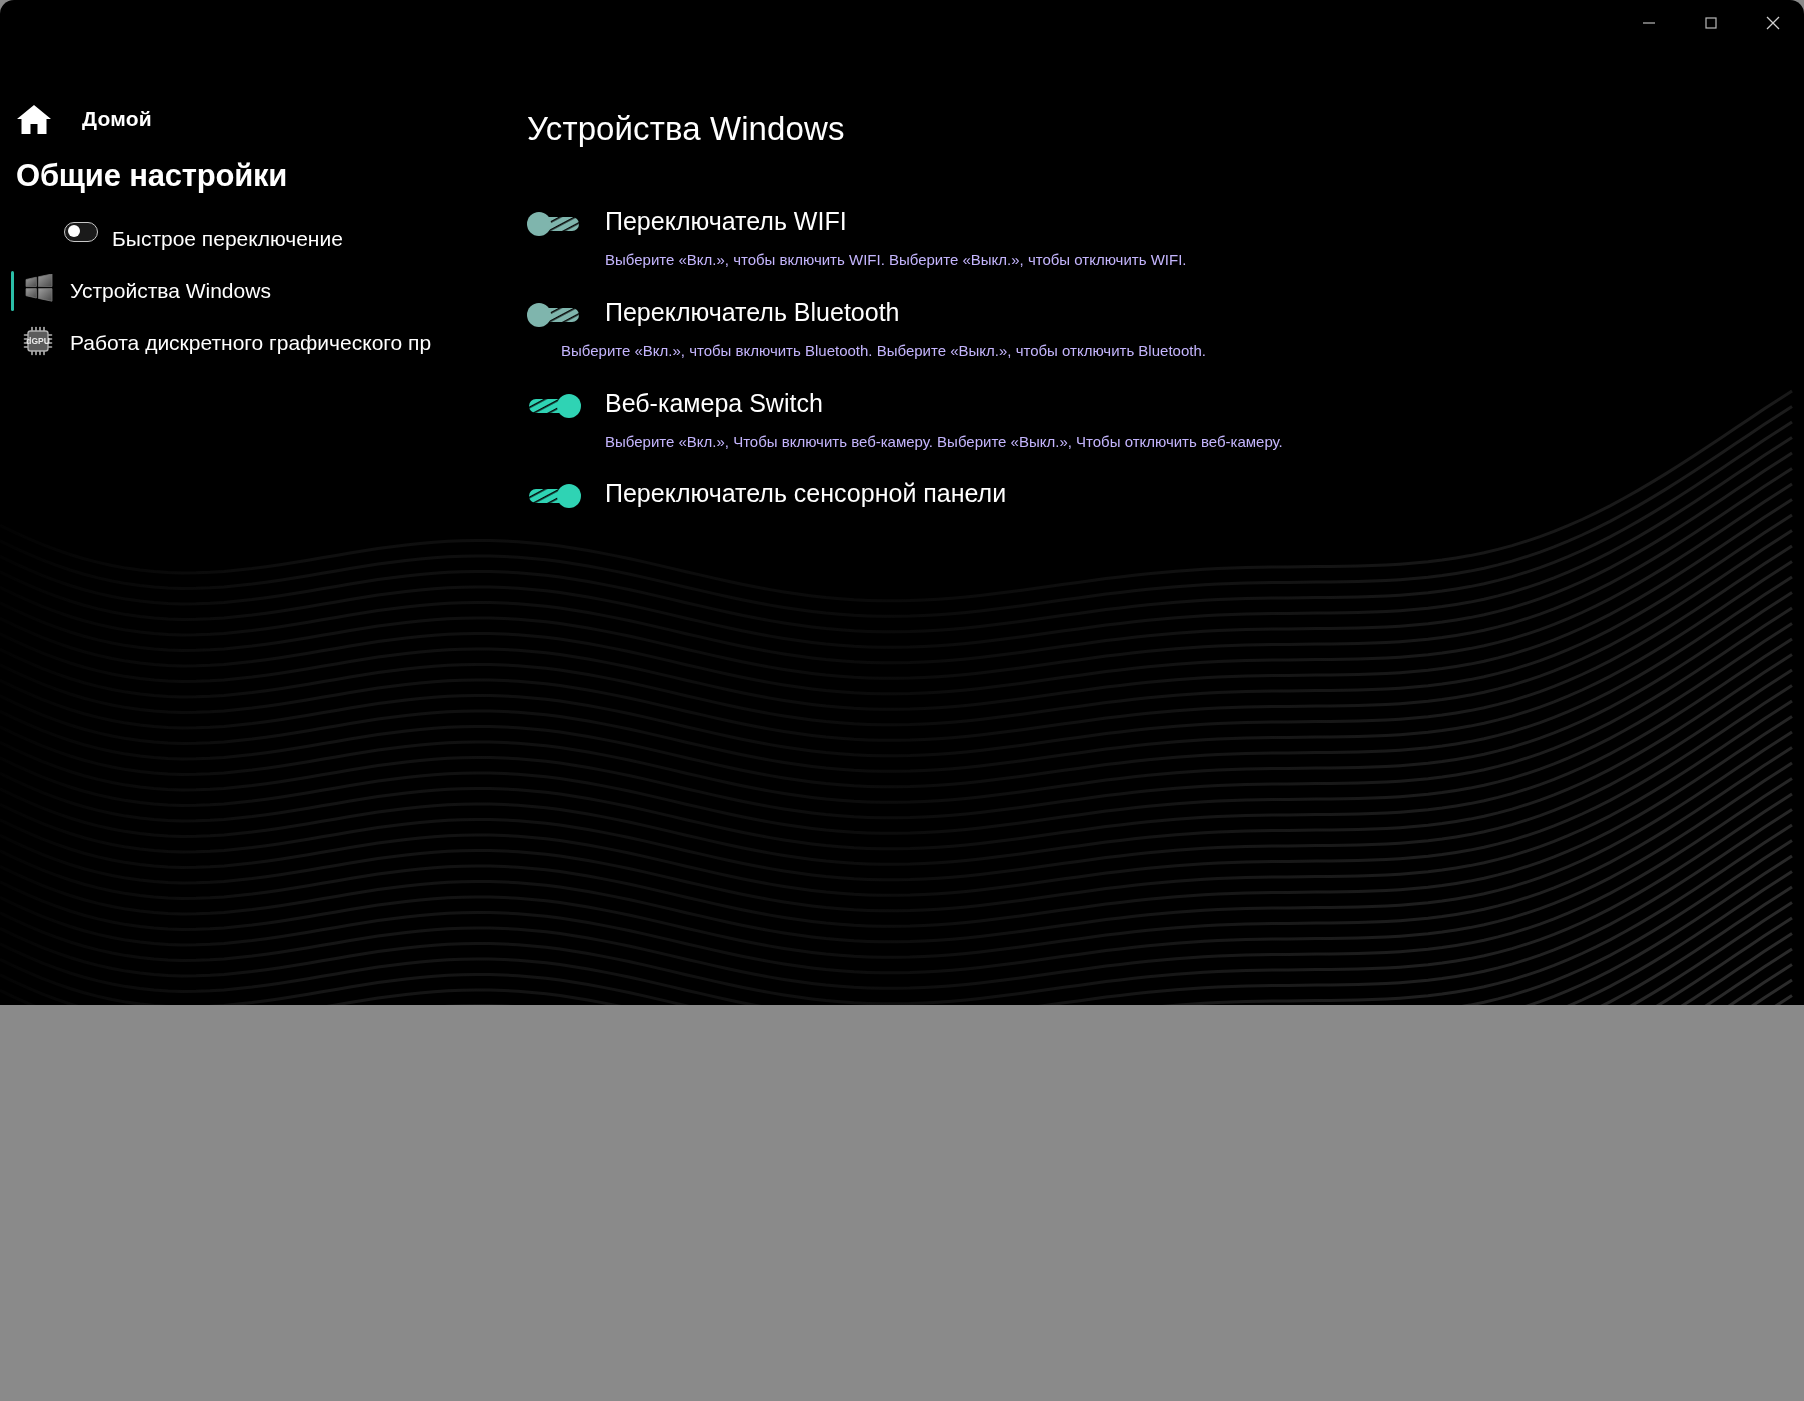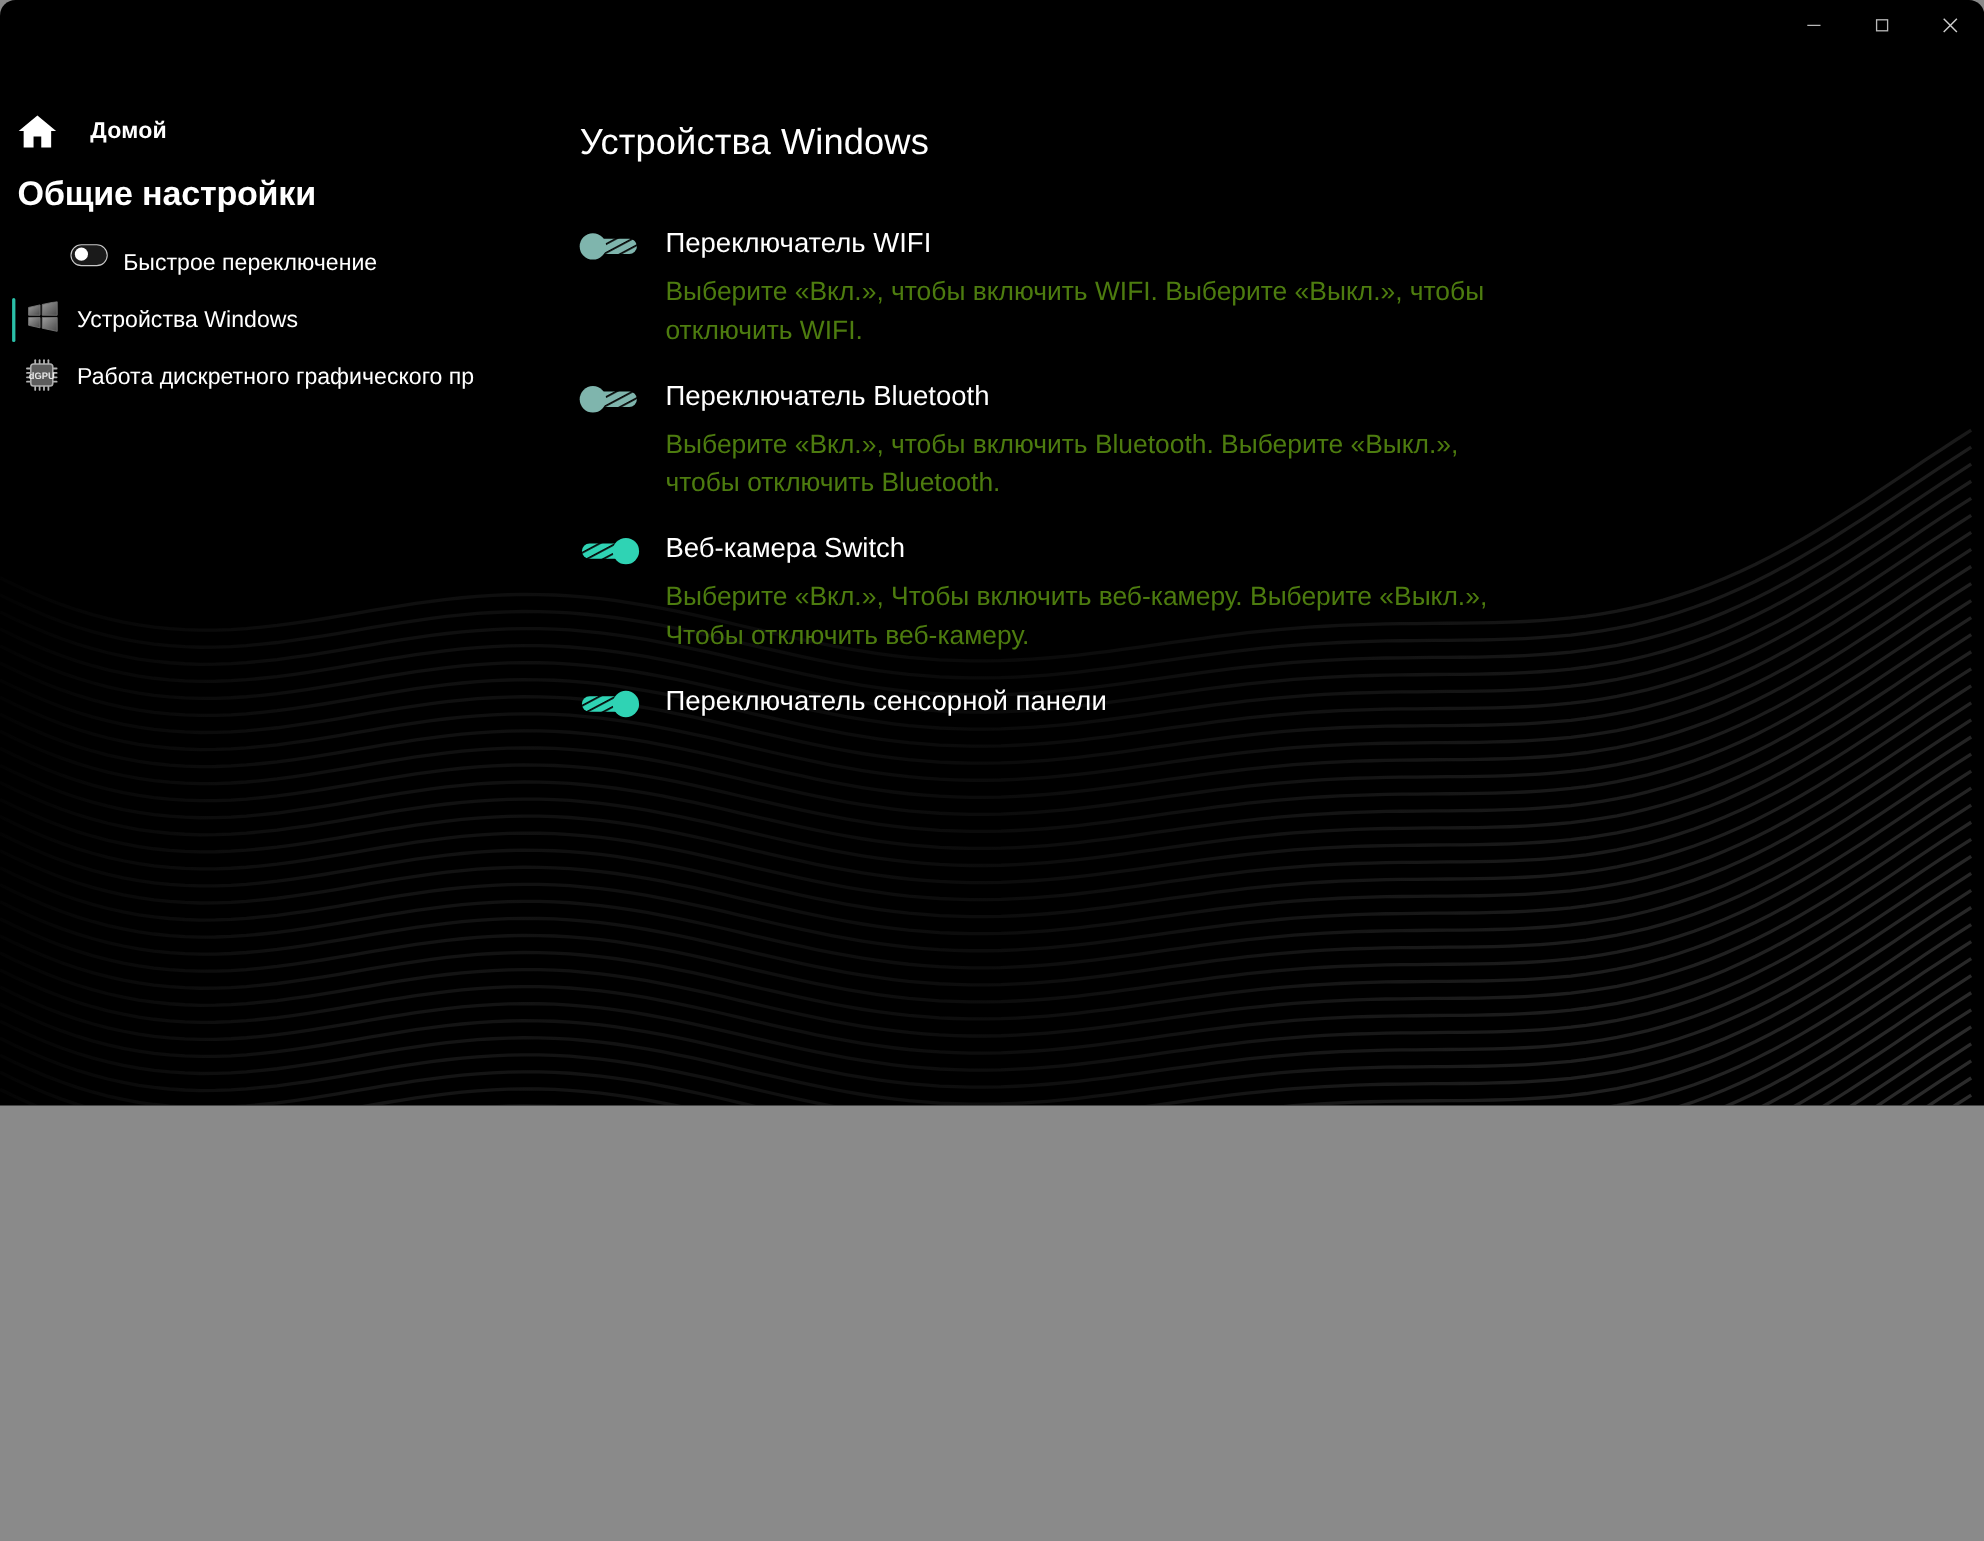--- a/index.html
+++ b/index.html
@@ -195,22 +195,22 @@
     min-width: 0;
   }
   .setting-label {
     font-size: 25px;
     color: #ffffff;
     line-height: 1.2;
     margin: 0;
     font-weight: normal;
   }
   .setting-desc {
-    font-size: 24px;
-    color: #4d7c0f;
+    font-size: 15px;
+    color: #c4b5fd;
     line-height: 1.45;
     margin: 12px 0 26px 0;
     max-width: 820px;
   }
 
   
   .screw-toggle {
     width: 58px;
     height: 26px;
     position: relative;
@@ -428,21 +428,21 @@
                 </pattern>
               </defs>
               <rect x="16" y="6" width="38" height="14" rx="7" fill="url(#stripe1)"></rect>
               <circle cx="14" cy="13" r="12" fill="#7fb5ad"></circle>
             </svg></span>
       </div>
       <div class="setting-texts">
         <p class="setting-label no-sel">Переключатель Bluetooth</p>
       </div>
     </div>
-    <p class="setting-desc no-sel" style="margin-left:80px;max-width:740px">Выберите «Вкл.», чтобы включить Bluetooth. Выберите «Выкл.», чтобы отключить Bluetooth.</p>
+    <p class="setting-desc no-sel" style="margin-left:36px;max-width:740px">Выберите «Вкл.», чтобы включить Bluetooth. Выберите «Выкл.», чтобы отключить Bluetooth.</p>
 
     <div class="setting-row">
       <div class="setting-toggle-wrap">
         <span class="screw-toggle"><svg width="58" height="26" viewBox="0 0 58 26">
               <defs>
                 <pattern id="stripe2" width="7" height="7" patternUnits="userSpaceOnUse" patternTransform="rotate(62)">
                   <rect width="7" height="7" fill="#2fd3b4"></rect>
                   <line x1="0" y1="0" x2="0" y2="7" stroke="#050505" stroke-width="3.2"></line>
                 </pattern>
               </defs>

